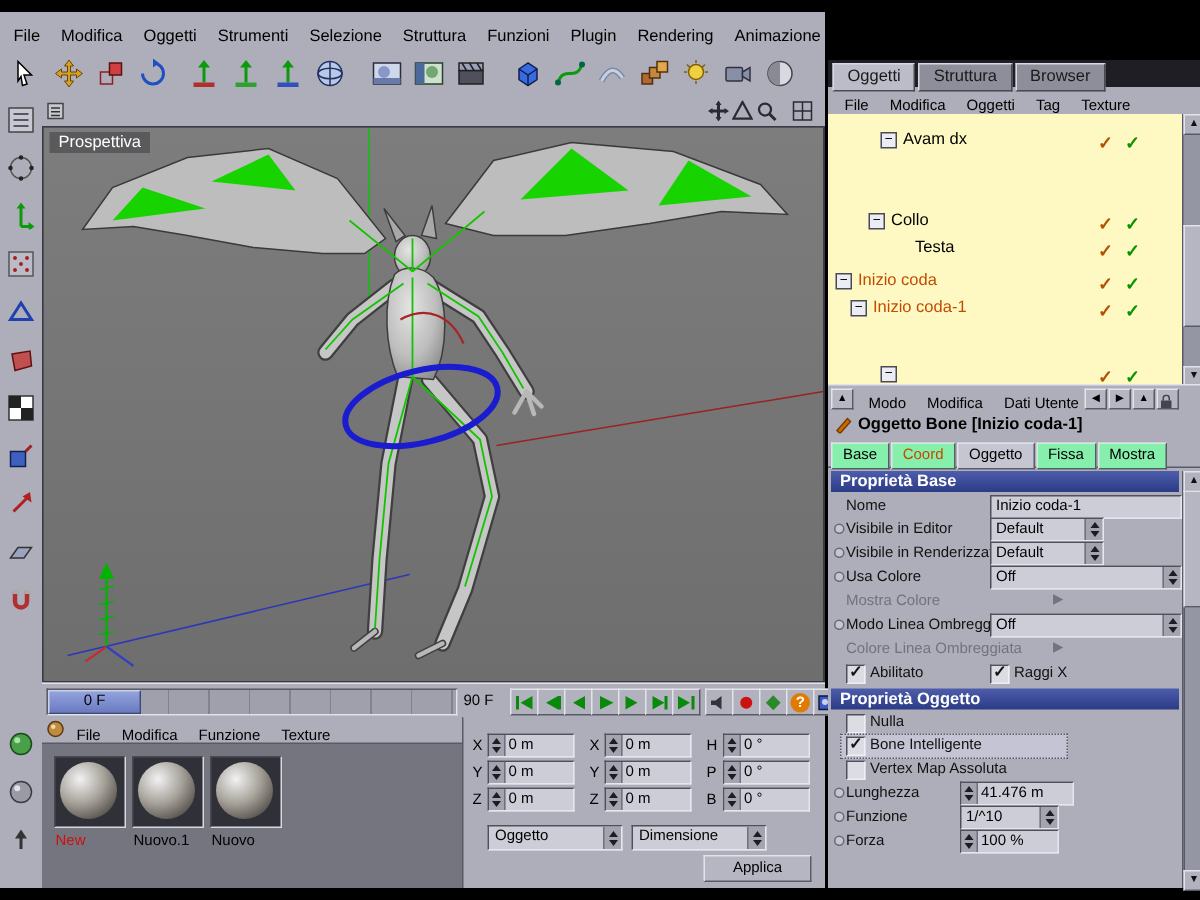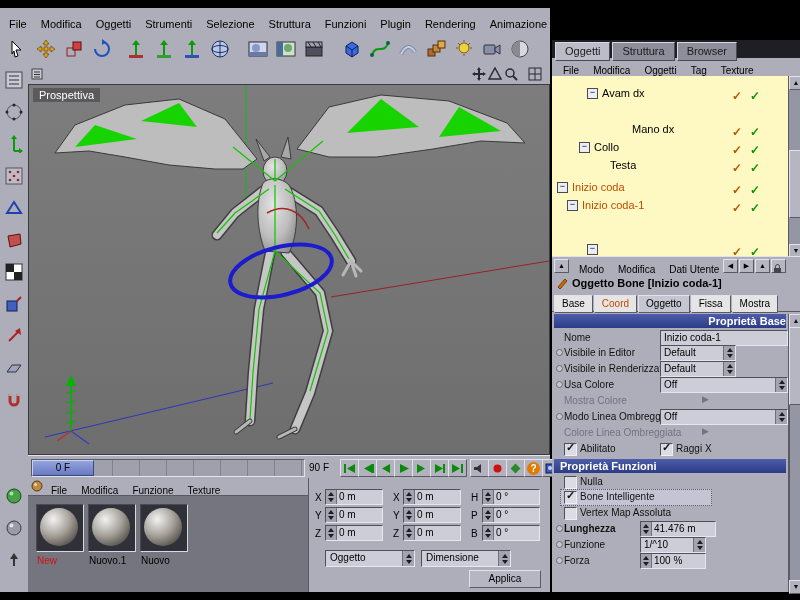--- a/index.html
+++ b/index.html
@@ -52,21 +52,21 @@
   
   .tbi{position:absolute;width:28px;height:28px;display:flex;align-items:center;justify-content:center;}
   .lti{position:absolute;left:2px;width:24px;height:24px;display:flex;align-items:center;justify-content:center;}
   .tbtn{position:absolute;width:17px;height:16px;background:#b2b2be;
         border:1px solid;border-color:#e2e2ea #5a5a66 #5a5a66 #e2e2ea;
         display:flex;align-items:center;justify-content:center;}
   
   .amlbl{position:absolute;left:12px;font-size:10px;color:#111;white-space:nowrap;}
   .amlbl.dis{color:#73737e;}
   .adot{position:absolute;left:4px;width:5px;height:5px;border-radius:50%;border:1px solid #6a6a76;background:#c6c6d2;}
-  .amtab{display:inline-block;font-size:10px;padding:2px 7px 3px;background:#e5e5e5;
+  .amtab{display:inline-block;font-size:10px;padding:2px 7px 3px;background:#86efac;
         border:1px solid;border-color:#e2e2ea #5a5a66 #5a5a66 #e2e2ea;margin-right:1px;}
   .amtab.active{background:#c6c6d2;}
   .amtab.coord{color:#c24b00;}
   .omtab{display:inline-block;font-size:11px;padding:2px 9px 3px;background:#8e8e9a;color:#1a1a1a;
         border:1px solid;border-color:#d8d8e0 #4a4a54 #4a4a54 #d8d8e0;margin-right:2px;}
   .omtab.active{background:#bcbcc8;}
   .matthumb{position:absolute;width:46px;height:46px;background:#303038;
         border:1px solid;border-color:#4a4a54 #d8d8e0 #d8d8e0 #4a4a54;}
   .matball{position:absolute;left:3px;top:3px;width:38px;height:38px;border-radius:50%;
         background:radial-gradient(circle at 35% 30%, #f2f2f2, #a6a29a 45%, #45413c 88%);}
@@ -614,25 +614,20 @@
       </div>
     </div>
 
     <div class="abs" style="left:0;top:36px;width:248px;height:180px;overflow:hidden;background:#fef9c3;">
       <div class="trow" style="top:10px;">
         <span class="texp" style="left:35px;"></span>
         <span class="tlbl" style="left:50px;color:#000;">Avam dx</span>
         <span class="chk o" style="left:180px;"></span>
         <span class="chk g" style="left:198px;"></span>
       </div>
-      <div class="trow" style="top:46px;">
-        <span class="tlbl" style="left:80px;color:#000;">Mano dx</span>
-        <span class="chk o" style="left:180px;"></span>
-        <span class="chk g" style="left:198px;"></span>
-      </div>
       <div class="trow" style="top:64px;">
         <span class="texp" style="left:27px;"></span>
         <span class="tlbl" style="left:42px;color:#000;">Collo</span>
         <span class="chk o" style="left:180px;"></span>
         <span class="chk g" style="left:198px;"></span>
       </div>
       <div class="trow" style="top:82px;">
         <span class="tlbl" style="left:58px;color:#000;">Testa</span>
         <span class="chk o" style="left:180px;"></span>
         <span class="chk g" style="left:198px;"></span>
@@ -680,21 +675,21 @@
       <svg class="abs" style="left:4px;top:3px;" width="13" height="12">
           <path d="M2 10 L9 2 L11 4 L4 12 Z" fill="#cc6a00" stroke="#7a3a00"></path>
         </svg>
       <span class="abs" style="left:20px;top:3px;font-size:11px;font-weight:bold;color:#000;white-space:nowrap;">Oggetto Bone [Inizio coda-1]</span>
     </div>
 
     <div class="abs" style="left:0;top:252px;width:248px;height:20px;border-bottom:1px solid #5a5a66;padding:1px 0 0 2px;box-sizing:border-box;">
       <span class="amtab">Base</span><span class="amtab coord">Coord</span><span class="amtab active">Oggetto</span><span class="amtab">Fissa</span><span class="amtab">Mostra</span>
     </div>
 
-    <div class="bluehdr" style="top:274px;text-align:right;">Proprietà Base</div>
+    <div class="bluehdr" style="top:274px;">Proprietà Base</div>
 
     <span class="amlbl" style="top:292px;">Nome</span>
     <div class="abs field" style="left:108px;top:290px;width:126px;height:14px;">
         <span class="fieldtxt" style="left:3px;">Inizio coda-1</span>
       </div>
 
     <span class="adot" style="top:309px;"></span>
     <span class="amlbl" style="top:307px;">Visibile in Editor</span>
     <div class="abs field" style="left:108px;top:305px;width:74px;height:14px;">
         <span class="fieldtxt" style="left:3px;">Default</span>
@@ -738,34 +733,34 @@
       </div>
 
     <span class="amlbl dis" style="top:387px;">Colore Linea Ombreggiata</span>
     <span class="abs" style="left:150px;top:386px;font-size:9px;color:#73737e;">▶</span>
 
     <span class="cb on" style="left:12px;top:403px;"></span>
     <span class="amlbl" style="left:28px;top:403px;">Abilitato</span>
     <span class="cb on" style="left:108px;top:403px;"></span>
     <span class="amlbl" style="left:124px;top:403px;">Raggi X</span>
 
-    <div class="bluehdr" style="top:419px;">Proprietà Funzioni</div>
+    <div class="bluehdr" style="top:419px;">Proprietà Oggetto</div>
 
     <span class="cb" style="left:12px;top:436px;"></span>
     <span class="amlbl" style="left:28px;top:436px;">Nulla</span>
 
     <div class="abs" style="left:8px;top:449px;width:150px;height:15px;background:#c4c4d4;border:1px dotted #5a5a66;"></div>
     <span class="cb on" style="left:12px;top:451px;"></span>
     <span class="amlbl" style="left:28px;top:451px;">Bone Intelligente</span>
 
     <span class="cb" style="left:12px;top:467px;"></span>
     <span class="amlbl" style="left:28px;top:467px;">Vertex Map Assoluta</span>
 
     <span class="adot" style="top:485px;"></span>
-    <span class="amlbl" style="top:483px;font-weight:bold;">Lunghezza</span>
+    <span class="amlbl" style="top:483px;">Lunghezza</span>
     <div class="abs field" style="left:88px;top:481px;width:74px;height:14px;">
         <span class="spn">
           <i class="tu"></i>
           <i class="td"></i>
         </span>
         <span class="fieldtxt">41.476 m</span>
       </div>
 
     <span class="adot" style="top:501px;"></span>
     <span class="amlbl" style="top:499px;">Funzione</span>

